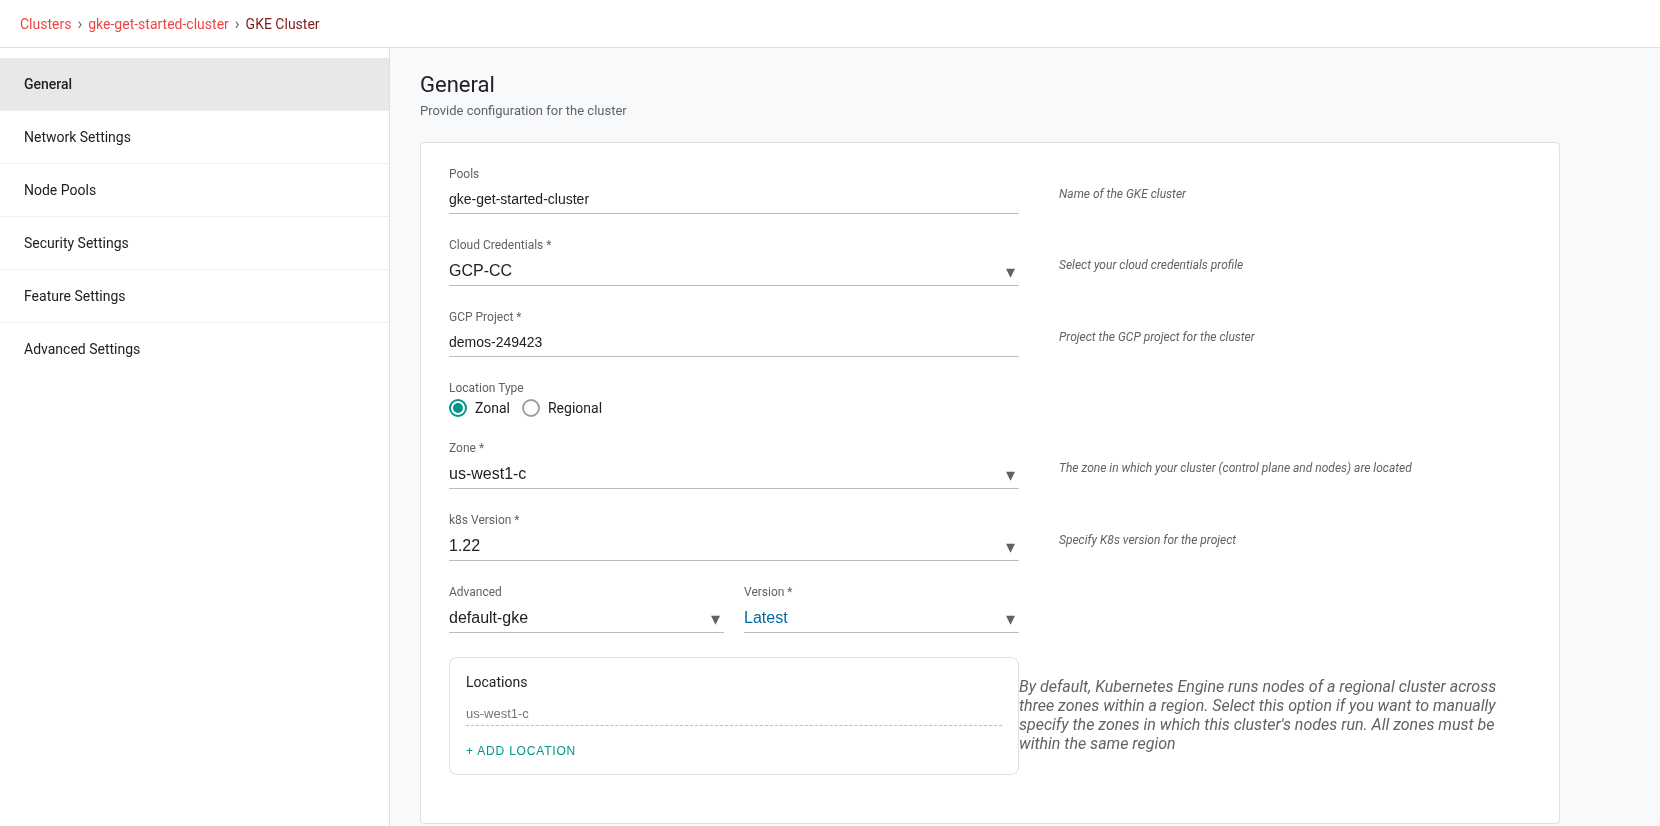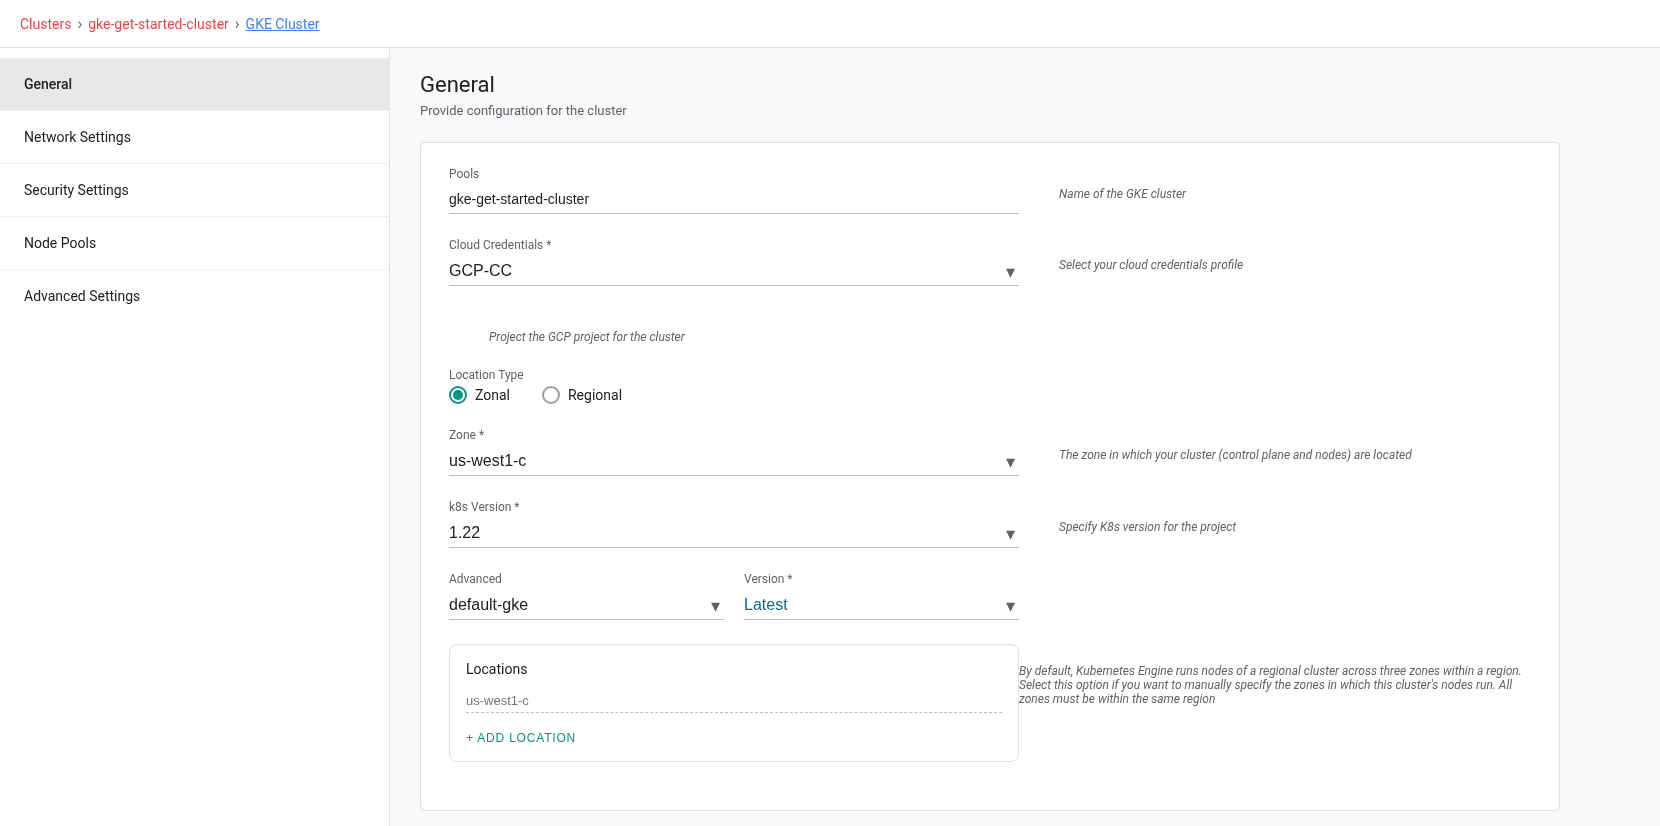--- a/index.html
+++ b/index.html
@@ -21,22 +21,21 @@
     .breadcrumb-link {
       color: #ef4444;
       cursor: pointer;
       text-decoration: none;
     }
     .breadcrumb-sep {
       color: #5f6368;
       font-size: 16px;
     }
     .breadcrumb-current {
-      color: #3b82f6;
-      text-decoration: underline;
+      color: #7f1d1d;
     }
     .layout {
       display: flex;
       min-height: calc(100vh - 48px);
       background: #f8f9fa;
     }
     .sidebar {
       width: 390px;
       background: #fff;
       border-right: 1px solid #e0e0e0;
@@ -135,21 +134,21 @@
       right: 4px;
       top: 50%;
       transform: translateY(-50%);
       color: #5f6368;
       pointer-events: none;
       font-size: 18px;
     }
     .radio-group {
       display: flex;
       align-items: center;
-      gap: 32px;
+      gap: 12px;
     }
     .radio-option {
       display: flex;
       align-items: center;
       gap: 8px;
       cursor: pointer;
     }
     .radio-circle {
       width: 18px;
       height: 18px;
@@ -208,21 +207,21 @@
       font-size: 12px;
       font-weight: 500;
       letter-spacing: 0.8px;
       text-transform: uppercase;
       background: none;
       border: none;
       cursor: pointer;
       padding: 0;
     }
     .locations-help {
-      font-size: 12px;
+      font-size: 16px;
       color: #5f6368;
       font-style: italic;
       padding-top: 20px;
     }
   </style>
 </head>
 <body>
 
 <div class="breadcrumb">
   <a class="breadcrumb-link">Clusters</a>
@@ -235,24 +234,27 @@
 <div class="layout">
 
   <nav class="sidebar">
     <div class="sidebar-item active">
       <span>General</span>
     </div>
     <div class="sidebar-item">
       <span>Network Settings</span>
     </div>
     <div class="sidebar-item">
+      <span>Node Pools</span>
+    </div>
+    <div class="sidebar-item">
       <span>Security Settings</span>
     </div>
     <div class="sidebar-item">
-      <span>Node Pools</span>
+      <span>Feature Settings</span>
     </div>
     <div class="sidebar-item">
       <span>Advanced Settings</span>
     </div>
   </nav>
 
   <main class="main-content">
     <h1 class="section-title">General</h1>
     <p class="section-subtitle">Provide configuration for the cluster</p>
 
@@ -277,20 +279,24 @@
             </select>
             <span class="dropdown-arrow">▾</span>
           </div>
         </div>
         <div class="form-right">
           <span>Select your cloud credentials profile</span>
         </div>
       </div>
 
       <div class="form-row">
+        <div class="form-left">
+          <label class="field-label">GCP Project *</label>
+          <input class="field-value" type="text" value="demos-249423" style="">
+        </div>
         <div class="form-right">
           <span>Project the GCP project for the cluster</span>
         </div>
       </div>
 
       <div class="form-row">
         <div class="form-left">
           <span class="field-label">Location Type</span>
           <div class="radio-group">
             <div class="radio-option">

